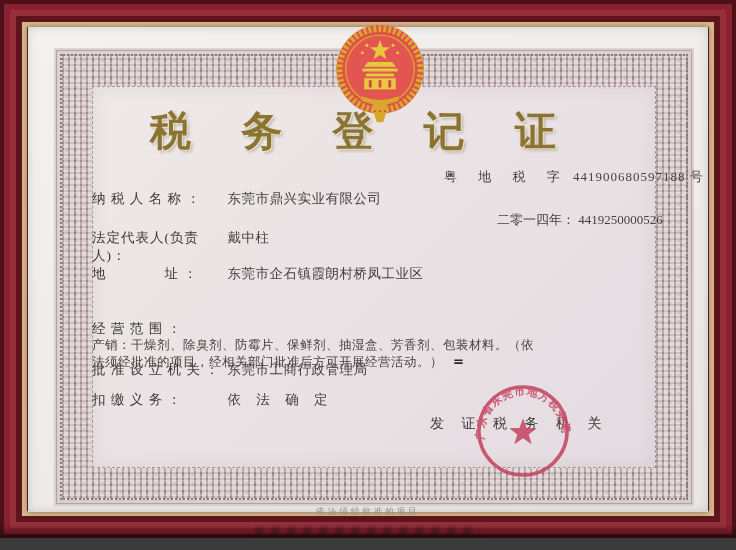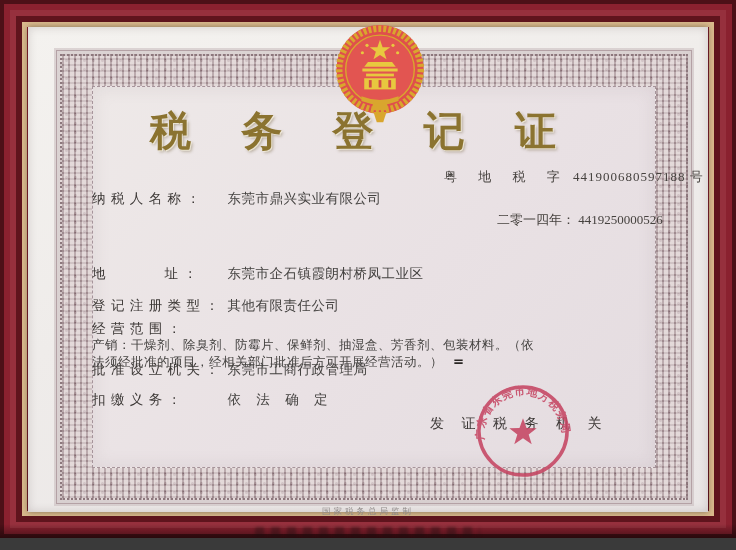--- a/index.html
+++ b/index.html
@@ -141,50 +141,50 @@
     <div class="row row-name">
       <span class="lab">纳 税 人 名 称 ：</span>
       <span class="val">东莞市鼎兴实业有限公司</span>
     </div>
 
     <div class="row-code">
       <span>二零一四年：</span>
       <span>4419250000526</span>
     </div>
 
+    <div class="row row-legal">
+      <span class="lab">法定代表人(负责人)：</span>
+      <span class="val">戴中柱</span>
+    </div>
 
     <div class="row row-addr">
       <span class="lab">地　　　　址 ：</span>
       <span class="val">东莞市企石镇霞朗村桥凤工业区</span>
     </div>
 
-    <div class="row row-reg">
-      <span class="lab">登 记 注 册 类 型 ：</span>
-      <span class="val">其他有限责任公司</span>
-    </div>
 
     <div class="row row-scope">
       <span class="lab">经 营 范 围 ：</span>
       <span class="val"><span>产销：干燥剂、除臭剂、防霉片、保鲜剂、抽湿盒、芳香剂、包装材料。（依法须经批准的项目，经相关部门批准后方可开展经营活动。）</span> <span class="scope-mark">＝</span></span>
     </div>
 
     <div class="row row-approve">
       <span class="lab">批 准 设 立 机 关 ：</span>
       <span class="val">东莞市工商行政管理局</span>
     </div>
 
     <div class="row row-withhold">
       <span class="lab">扣 缴 义 务 ：</span>
       <span class="val">依 法 确 定</span>
     </div>
 
     <div class="issuer-line">发 证 税 务 机 关</div>
 
 
-    <div class="footer-imprint">国家税务总局监制</div>
+    <div class="footer-imprint">依法须经批准的项目</div>
   </div>
 
   <div class="seal">
     <svg viewBox="0 0 100 100" width="98" height="98">
       <circle cx="50" cy="50" r="45" fill="none" stroke="#c64663" stroke-width="3.6"></circle>
       <defs>
         <path id="sealArc" d="M 11,62 A 40,40 0 1 1 89,62" fill="none"></path>
       </defs>
       <text font-size="11" fill="#c64663" letter-spacing="1" font-family="'Liberation Serif','DejaVu Serif',serif" font-weight="bold">
         <textPath href="#sealArc" startOffset="2%">广东省东莞市地方税务局</textPath>

